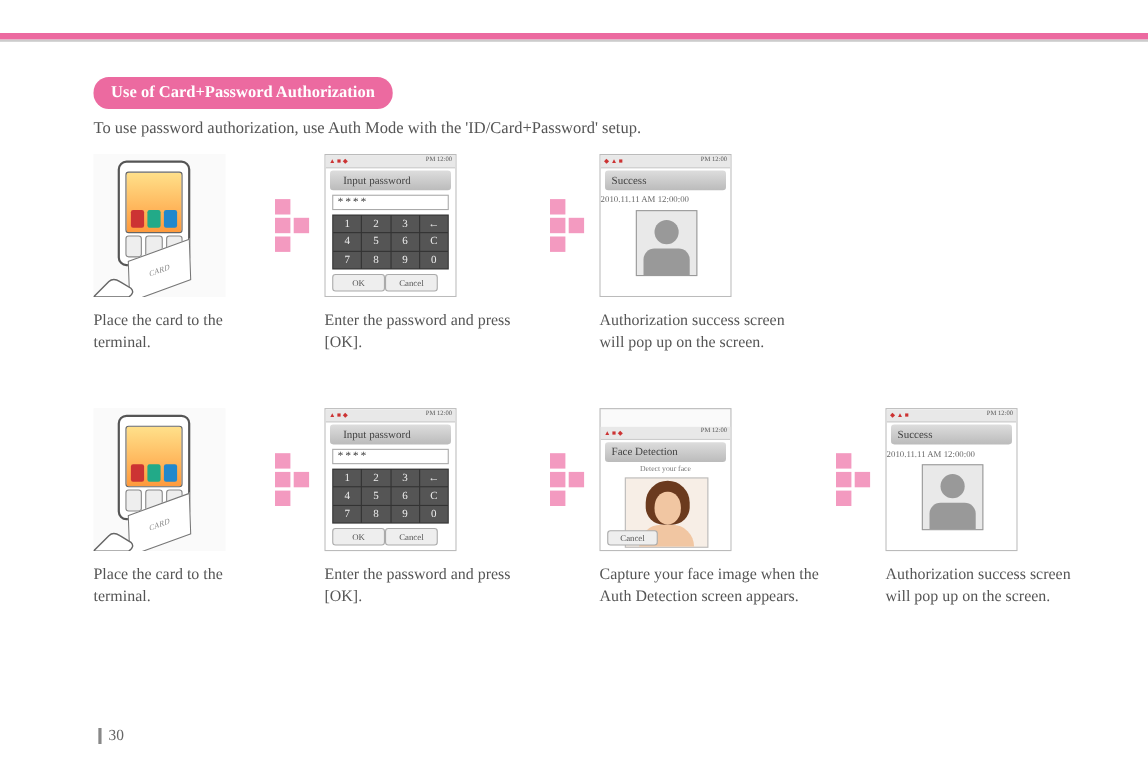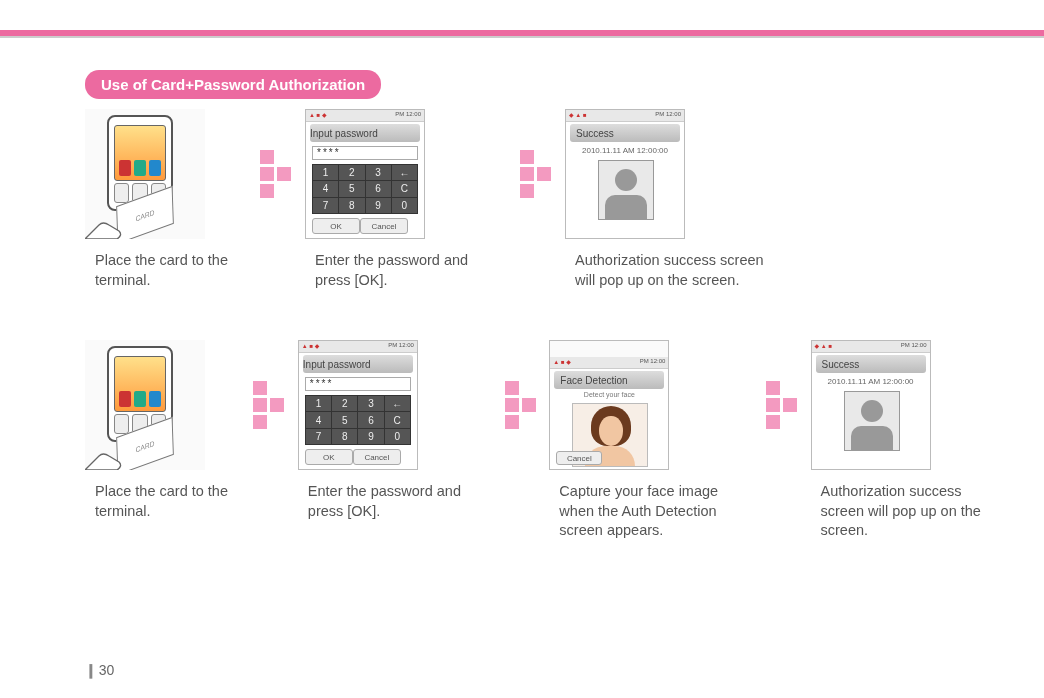--- a/index.html
+++ b/index.html
@@ -1,17 +1,17 @@
 <!DOCTYPE html>
 <html><head>
 <meta charset="utf-8">
 <style>
   * { box-sizing: border-box; margin: 0; padding: 0; }
   html, body { width: 1044px; height: 698px; font-family: Arial, Helvetica, sans-serif; background: #fff; color: #444; }
-  .page { position: relative; width: 1044px; height: 698px; padding: 0 0 0 0; }
+  .page { position: relative; width: 1044px; height: 698px; padding: 0 0 0 0; font-family: Liberation Serif, serif; }
   .pink-bar { position: absolute; top: 30px; left: 0; right: 0; height: 6px; background: #ec6aa0; }
   .gray-bar { position: absolute; top: 36px; left: 0; right: 0; height: 2px; background: #ccc; }
   .content { position: absolute; top: 70px; left: 85px; right: 40px; }
   .pill { display: inline-block; background: #ec6aa0; color: #fff; font-weight: bold; font-size: 15px; padding: 6px 16px; border-radius: 14px; margin-bottom: 10px; }
   .intro { font-size: 15px; color: #555; margin-bottom: 14px; }
   .row { display: flex; align-items: flex-start; gap: 0; }
   .step { display: flex; flex-direction: column; align-items: flex-start; }
   .thumb { width: 120px; height: 130px; border: 1px solid #bbb; background: #fafafa; position: relative; overflow: hidden; }
   .arrow { width: 60px; height: 130px; display: flex; align-items: center; justify-content: center; }
   .arrow-sq { display: grid; grid-template-columns: 14px 14px; grid-template-rows: 14px 14px 14px; gap: 3px; }
@@ -33,60 +33,61 @@
   .term-btns { position:absolute; left:5px; right:5px; bottom:6px; height:20px; display:flex; gap:3px;}
   .term-btns span{flex:1;border:1px solid #888;border-radius:3px;background:#eee;}
   .card { position:absolute; left:30px; bottom:6px; width:60px; height:36px; border:1.5px solid #777; background:#fff; transform:rotate(-20deg) skewX(-18deg); font-size:7px; color:#888; display:flex; align-items:center; justify-content:center; }
   .hand { position:absolute; left:-6px; bottom:-6px; width:48px; height:48px; }
   .hand svg{width:100%;height:100%;}
 
   
   .kp { position:absolute; inset:0; background:#fff; }
   .kp-top{position:absolute;top:0;left:0;right:0;height:12px;background:#e8e8e8;border-bottom:1px solid #ccc;font-size:6px;color:#555;text-align:right;padding:1px 3px;}
   .kp-top::before{content:"";}
-  .kp-title{position:absolute;top:14px;left:4px;right:4px;height:18px;background:linear-gradient(#ddd,#bbb);border-radius:3px;font-size:10px;color:#444;display:flex;align-items:center;padding:0 0;}
+  .kp-title{position:absolute;top:14px;left:4px;right:4px;height:18px;background:linear-gradient(#ddd,#bbb);border-radius:3px;font-size:10px;color:#444;display:flex;align-items:center;padding:0 12px;}
   .kp-field{position:absolute;top:36px;left:6px;right:6px;height:14px;background:#fff;border:1px solid #aaa;font-size:10px;padding:0 4px;color:#333;letter-spacing:2px;}
   .kp-grid{position:absolute;top:54px;left:6px;right:6px;bottom:24px;background:#333;display:grid;grid-template-columns:repeat(4,1fr);grid-template-rows:repeat(3,1fr);gap:1px;padding:1px;}
   .kp-grid span{background:#555;color:#eee;font-size:10px;display:flex;align-items:center;justify-content:center;}
   .kp-foot{position:absolute;bottom:4px;left:6px;right:16px;height:16px;display:flex;gap:0;}
   .kp-foot span{flex:1;border:1px solid #aaa;border-radius:3px;background:#eee;font-size:8px;display:flex;align-items:center;justify-content:center;color:#555;}
 
   
   .suc{position:absolute;inset:0;background:#fff;}
   .suc-title{position:absolute;top:14px;left:4px;right:4px;height:18px;background:linear-gradient(#ddd,#bbb);border-radius:3px;font-size:10px;color:#444;display:flex;align-items:center;padding:0 6px;}
-  .suc-date{position:absolute;top:36px;left:0;right:0;text-align:center;font-size:8px;color:#666;}
+  .suc-date{position:absolute;top:36px;left:0;right:0;text-align:left;font-size:8px;color:#666;}
   .suc-ph{position:absolute;top:50px;left:32px;width:56px;height:60px;border:1px solid #999;background:#e9e9e9;}
   .suc-ph .head{position:absolute;top:8px;left:16px;width:22px;height:22px;border-radius:50%;background:#999;}
   .suc-ph .body{position:absolute;bottom:0;left:6px;right:6px;height:24px;border-radius:10px 10px 0 0;background:#999;}
 
   
   .fd{position:absolute;inset:0;background:#fff;margin-top:16px;}
   .fd-title{position:absolute;top:14px;left:4px;right:4px;height:18px;background:linear-gradient(#ddd,#bbb);border-radius:3px;font-size:10px;color:#444;display:flex;align-items:center;padding:0 6px;}
   .fd-sub{position:absolute;top:34px;left:0;right:0;text-align:center;font-size:7px;color:#777;}
   .fd-face{position:absolute;top:46px;left:22px;width:76px;height:64px;border:1px solid #bbb;background:#f7eee6;overflow:hidden;}
   .fd-face .hair{position:absolute;top:2px;left:18px;width:40px;height:40px;border-radius:50% 50% 40% 40%;background:#6b3a1e;}
   .fd-face .skin{position:absolute;top:12px;left:26px;width:24px;height:30px;border-radius:48% 48% 50% 50%;background:#f1c6a2;}
   .fd-face .neck{position:absolute;bottom:0;left:12px;right:12px;height:20px;background:#f1c6a2;border-radius:20px 20px 0 0;}
   .fd-btn{position:absolute;bottom:4px;left:6px;width:46px;height:14px;border:1px solid #aaa;border-radius:3px;background:#eee;font-size:8px;display:flex;align-items:center;justify-content:center;color:#555;}
 
   .row .step:nth-child(1) .caption{max-width:150px;}
-  .row .step .caption{margin-left:10px;}
+  .row .step .caption{margin-left:0;}
   .statusicons{position:absolute;top:1px;left:3px;font-size:6px;color:#c33;}
 </style>
 </head>
 <body>
 
 <div class="page">
   <div class="pink-bar"></div>
   <div class="gray-bar"></div>
 
   <div class="content">
 
     <div>
       <div class="pill">Use of Card+Password Authorization</div>
+      <div class="intro">To use password authorization, use Auth Mode with the 'ID/Card+Password' setup.</div>
 
       <div class="row">
 
         <div class="step">
           <div class="thumb" style="border:none;">
             <div class="term">
               <div class="term-body">
                 <div class="term-scr">
                     <div class="term-icons">
                       <span></span>

